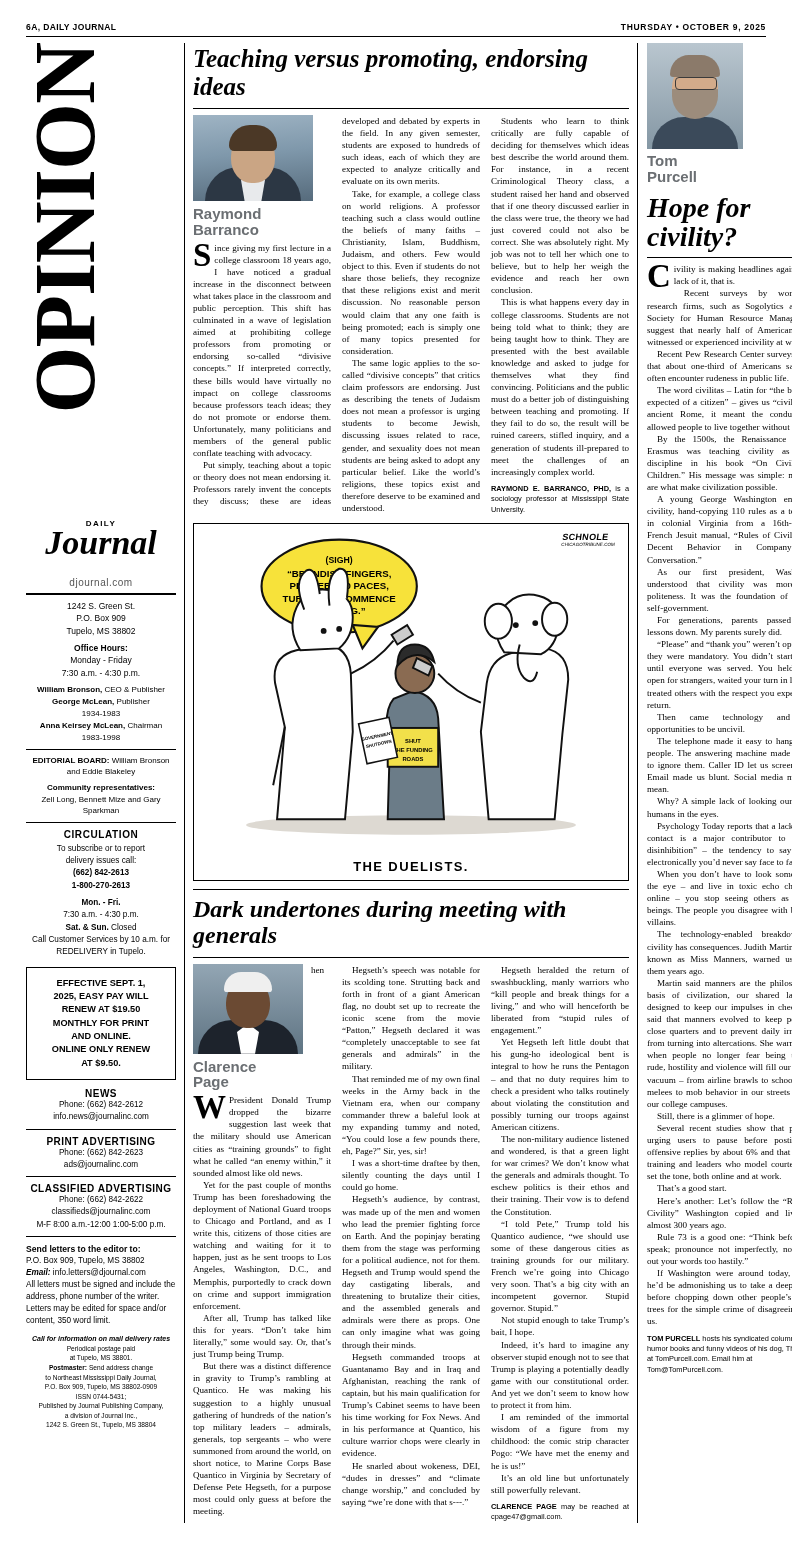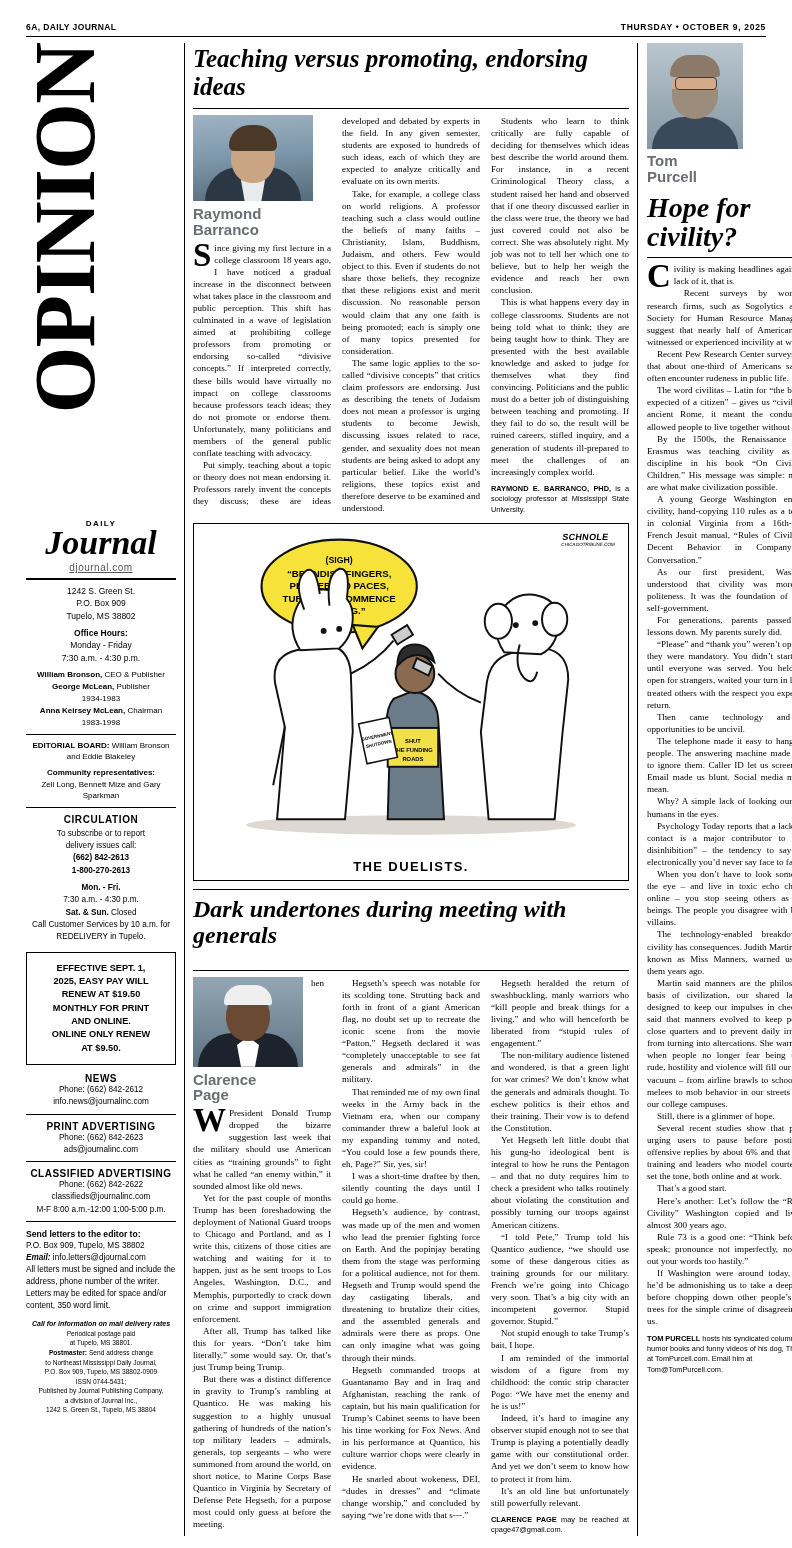--- a/index.html
+++ b/index.html
@@ -81,22 +81,21 @@
     font-weight: bold;
     font-style: italic;
     font-size: 34px;
     line-height: 1;
   }
   .flag .url {
     font-family: "Liberation Sans", sans-serif;
     font-size: 10px;
     color: #555;
     letter-spacing: .5px;
-    margin-top: 2px;
-    text-decoration: underline;
+    margin-top: 17px;
   }
   .rule-thick { border-top: 2px solid #000; margin: 5px 0 5px 0; }
   .rule-thin  { border-top: 1px solid #000; margin: 5px 0; }
 
   .addr {
     text-align: center;
     font-family: "Liberation Sans", sans-serif;
     font-size: 8.5px;
     line-height: 1.45;
   }
@@ -332,21 +331,21 @@
     margin-top: 6px;
   }
   .tagline .nm { font-weight: bold; }
 
   
   .bot-headline {
     font-family: "Liberation Serif", serif;
     font-style: italic;
     font-size: 24px;
     line-height: 1.1;
-    margin: 2px 0 21px 0;
+    margin: 2px 0 8px 0;
   }
   .page-photo {
     width: 110px; height: 90px;
     background: linear-gradient(180deg,#93a6b4 0%,#5e7382 100%);
     position: relative; overflow: hidden;
   }
   .pg-face { position:absolute; width:44px;height:50px;border-radius:50% 50% 46% 46%;background:#6b4a33; left:33px; top:14px;}
   .pg-hair { position:absolute; width:48px;height:20px;border-radius:24px 24px 4px 4px;background:#efefef; left:31px; top:8px;}
   .pg-body { position:absolute; width:100px;height:34px;border-radius:42px 42px 0 0;background:#1d232c; left:5px; bottom:0;}
   .pg-shirt{ position:absolute; width:22px;height:30px;background:#fff; left:44px; bottom:0; clip-path: polygon(50% 0,100% 28%,82% 100%,18% 100%,0 28%);}
@@ -577,26 +576,26 @@
         <p>Yet for the past couple of months Trump has been foreshadowing the deployment of National Guard troops to Chicago and Portland, and as I write this, citizens of those cities are watching and waiting for it to happen, just as he sent troops to Los Angeles, Washington, D.C., and Memphis, purportedly to crack down on crime and support immigration enforcement.</p>
         <p>After all, Trump has talked like this for years. “Don’t take him literally,” some would say. Or, that’s just Trump being Trump.</p>
         <p>But there was a distinct difference in gravity to Trump’s rambling at Quantico. He was making his suggestion to a highly unusual gathering of hundreds of the nation’s top military leaders – admirals, generals, top sergeants – who were summoned from around the world, on short notice, to Marine Corps Base Quantico in Virginia by Secretary of Defense Pete Hegseth, for a purpose most could only guess at before the meeting.</p>
         <p>Hegseth’s speech was notable for its scolding tone. Strutting back and forth in front of a giant American flag, no doubt set up to recreate the iconic scene from the movie “Patton,” Hegseth declared it was “completely unacceptable to see fat generals and admirals” in the military.</p>
         <p>That reminded me of my own final weeks in the Army back in the Vietnam era, when our company commander threw a baleful look at my expanding tummy and noted, “You could lose a few pounds there, eh, Page?” Sir, yes, sir!</p>
         <p>I was a short-time draftee by then, silently counting the days until I could go home.</p>
         <p>Hegseth’s audience, by contrast, was made up of the men and women who lead the premier fighting force on Earth. And the popinjay berating them from the stage was performing for a political audience, not for them. Hegseth and Trump would spend the day castigating liberals, and threatening to brutalize their cities, and the assembled generals and admirals were there as props. One can only imagine what was going through their minds.</p>
         <p>Hegseth commanded troops at Guantanamo Bay and in Iraq and Afghanistan, reaching the rank of captain, but his main qualification for Trump’s Cabinet seems to have been his time working for Fox News. And in his performance at Quantico, his culture warrior chops were clearly in evidence.</p>
         <p>He snarled about wokeness, DEI, “dudes in dresses” and “climate change worship,” and concluded by saying “we’re done with that s---.”</p>
         <p>Hegseth heralded the return of swashbuckling, manly warriors who “kill people and break things for a living,” and who will henceforth be liberated from “stupid rules of engagement.”</p>
+        <p>Yet Hegseth left little doubt that his gung-ho ideological bent is integral to how he runs the Pentagon – and that no duty requires him to check a president who talks routinely about violating the constitution and possibly turning our troops against American citizens.</p>
         <p>The non-military audience listened and wondered, is that a green light for war crimes? We don’t know what the generals and admirals thought. To eschew politics is their ethos and their training. Their vow is to defend the Constitution.</p>
-        <p>Yet Hegseth left little doubt that his gung-ho ideological bent is integral to how he runs the Pentagon – and that no duty requires him to check a president who talks routinely about violating the constitution and possibly turning our troops against American citizens.</p>
         <p>“I told Pete,” Trump told his Quantico audience, “we should use some of these dangerous cities as training grounds for our military. French we’re going into Chicago very soon. That’s a big city with an incompetent governor. Stupid governor. Stupid.”</p>
         <p>Not stupid enough to take Trump’s bait, I hope.</p>
+        <p>Indeed, it’s hard to imagine any observer stupid enough not to see that Trump is playing a potentially deadly game with our constitutional order. And yet we don’t seem to know how to protect it from him.</p>
         <p>I am reminded of the immortal wisdom of a figure from my childhood: the comic strip character Pogo: “We have met the enemy and he is us!”</p>
-        <p>Indeed, it’s hard to imagine any observer stupid enough not to see that Trump is playing a potentially deadly game with our constitutional order. And yet we don’t seem to know how to protect it from him.</p>
         <p>It’s an old line but unfortunately still powerfully relevant.</p>
         <div class="byline-credit">
           <span class="nm">CLARENCE PAGE</span><span> may be reached at cpage47@gmail.com.</span>
         </div>
       </div>
     </div>
 
     <div class="col-right">
       <div class="tom-photo">
         <div class="tp-body"></div>

